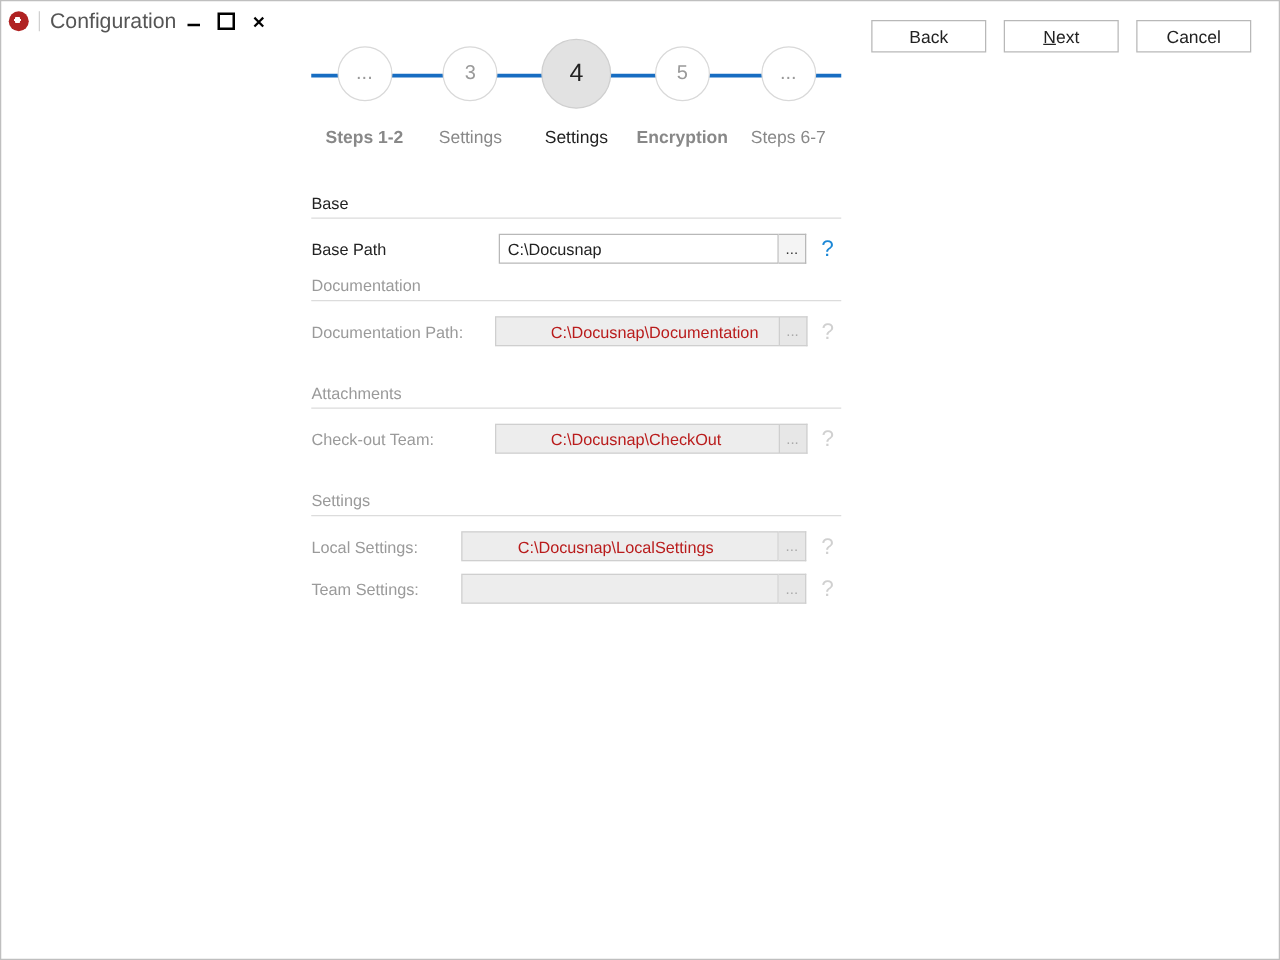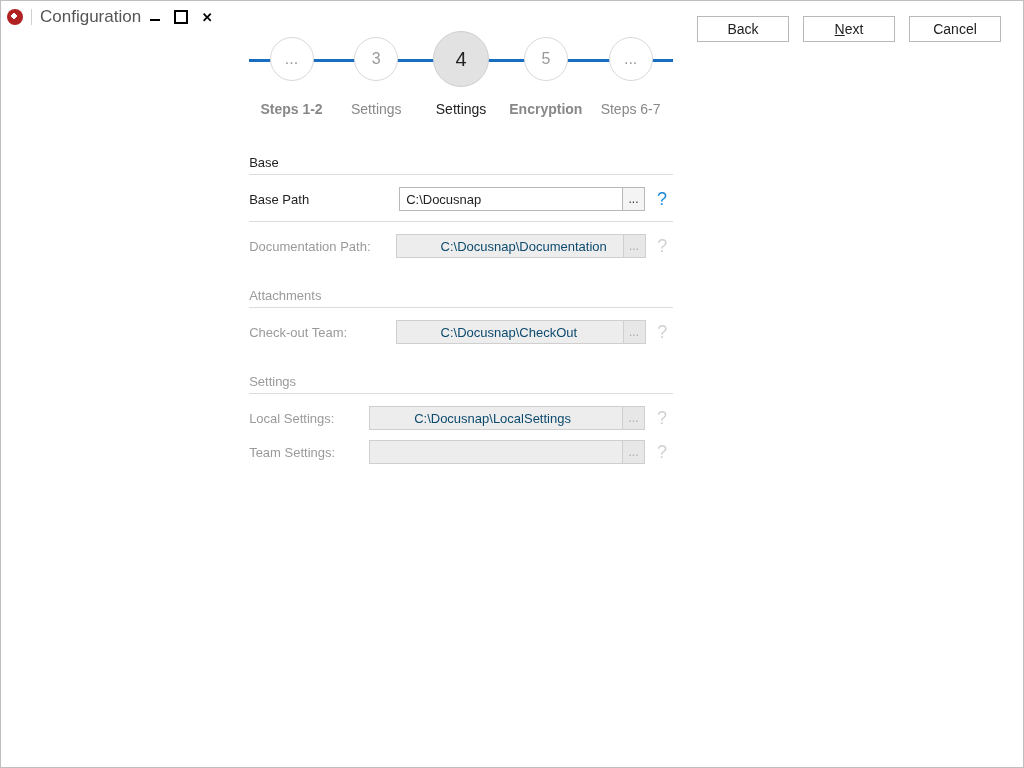--- a/index.html
+++ b/index.html
@@ -32,21 +32,21 @@
   
   .section-title { font-size:13px; color:#222; margin:6px 0 2px 0; }
   .section-title.disabled { color:#9a9a9a; }
   .section-rule { height:1px; background:#dcdcdc; margin:4px 0 12px 0; }
 
   .form-row { display:flex; align-items:center; margin-bottom:10px; }
   .form-label { width:150px; font-size:13px; color:#222; }
   .form-label.disabled { color:#9a9a9a; }
   .field-wrap { flex:1; display:flex; align-items:flex-start; }
   .text-input { flex:1; height:24px; border:1px solid #b8b8b8; padding:0 6px; font-size:13px; color:#222; background:#fff; }
-  .text-input.disabled { background:#ededed; color:#0c4a6e; border-color:#cfcfcf;padding-left:44px; }
+  .text-input.disabled { background:#ededed; color:#b91c1c; border-color:#cfcfcf;padding-left:44px; }
   .browse-btn { width:22px; height:24px; border:1px solid #b8b8b8; border-left:none; background:#f4f4f4; font-size:12px; display:flex; align-items:center; justify-content:center; color:#333; }
   .browse-btn.disabled { background:#e7e7e7; color:#aaa; border-color:#cfcfcf; }
   .help-icon { width:22px; text-align:center; font-size:18px; color:#1b87d6; margin-left:6px; }
   .help-icon.disabled { color:#d0d0d0; }
 
   .checkbox-row { display:flex; align-items:center; margin:10px 0 20px 6px; }
   .checkbox-box { width:14px; height:14px; border:1px solid #555; margin-right:8px; background:#fff; }
 
   
   .footer { height:56px; display:flex; align-items:center; justify-content:flex-end; padding:0 22px 0 0; gap:14px; border-top:0; }
@@ -103,20 +103,21 @@
     <div class="section-rule"></div>
     <div class="form-row">
       <div class="form-label">Base Path</div>
       <div class="field-wrap">
         <input class="text-input" value="C:\Docusnap" style="">
         <div class="browse-btn">...</div>
       </div>
       <div class="help-icon">?</div>
     </div>
 
+    <div class="section-title disabled">Documentation</div>
     <div class="section-rule"></div>
     <div class="form-row">
       <div class="form-label disabled">Documentation Path:</div>
       <div class="field-wrap">
         <input class="text-input disabled" disabled="" value="C:\Docusnap\Documentation" style="">
         <div class="browse-btn disabled">...</div>
       </div>
       <div class="help-icon disabled">?</div>
     </div>
 

